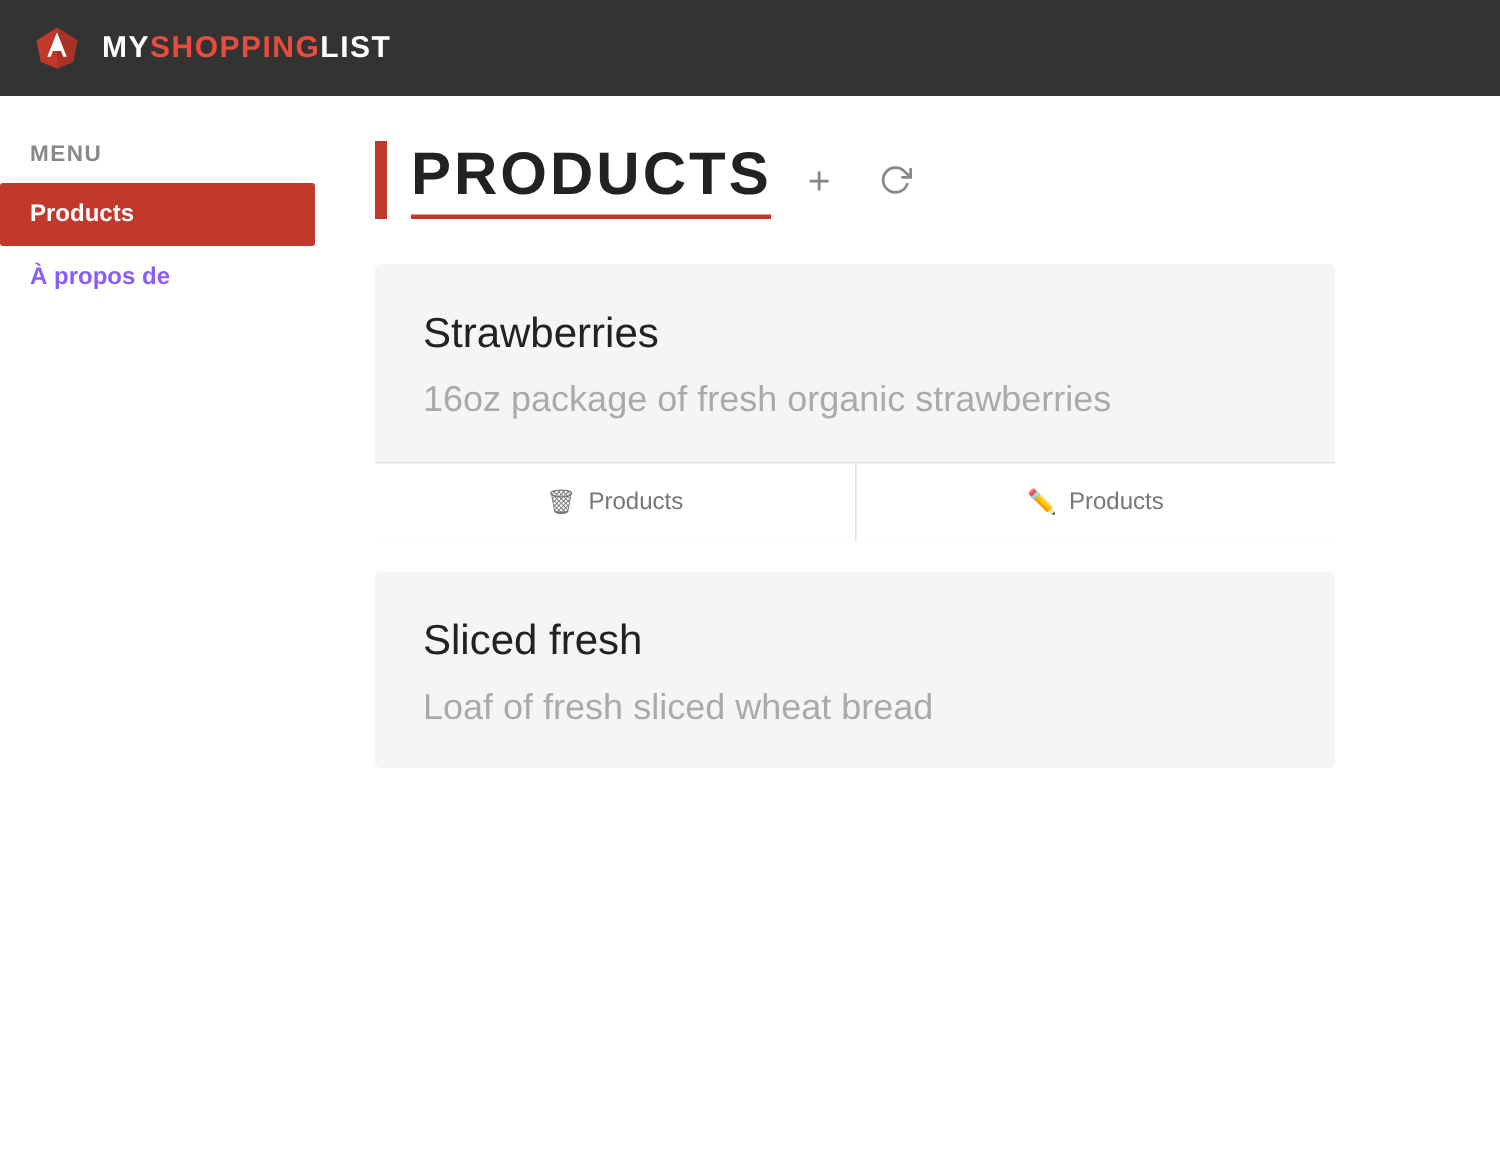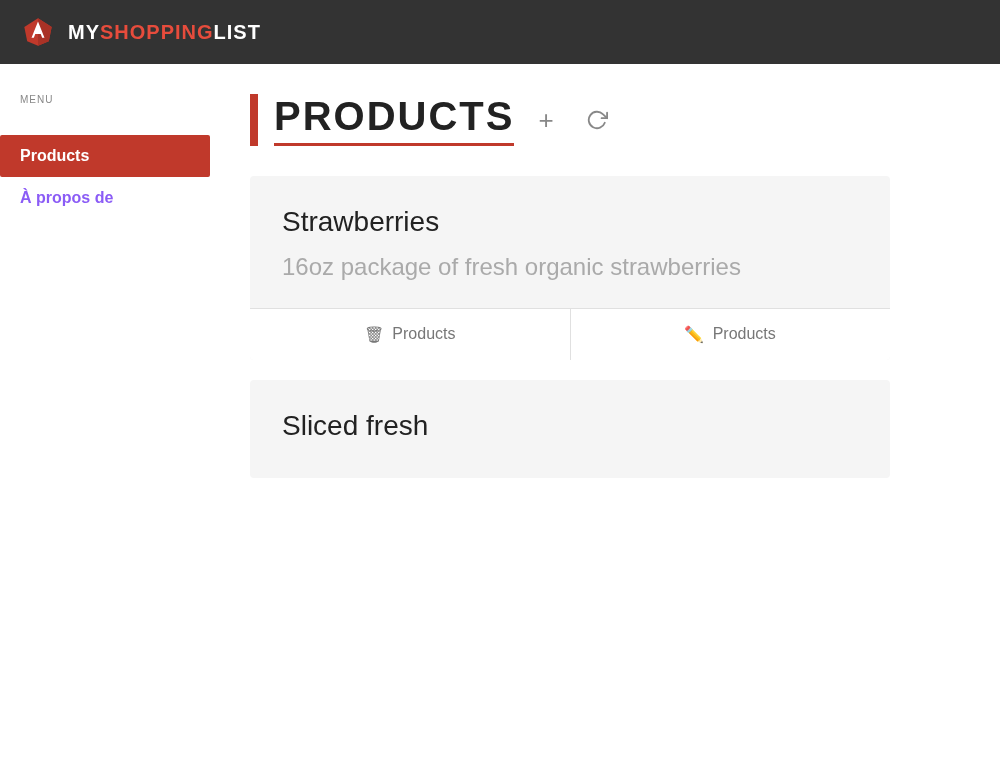--- a/index.html
+++ b/index.html
@@ -55,25 +55,25 @@
     
     .sidebar {
       width: 210px;
       padding: 30px 0 0 0;
       background: #ffffff;
       flex-shrink: 0;
     }
 
     .sidebar-menu-label {
       color: #888888;
-      font-size: 10px;
-      font-weight: 400;
+      font-size: 15px;
+      font-weight: 700;
       letter-spacing: 1px;
       padding: 0 20px;
-      margin-bottom: 30px;
+      margin-bottom: 11px;
     }
 
     .sidebar-item {
       display: block;
       padding: 12px 20px;
       font-size: 16px;
       font-weight: 600;
       cursor: pointer;
       text-decoration: none;
     }
@@ -261,17 +261,18 @@
         <button class="action-btn">
           <span class="icon-edit">✏️</span>
           <span>Products</span>
         </button>
       </div>
     </div>
 
     <div class="product-card">
       <div class="product-card-body">
         <div class="product-name">Sliced fresh</div>
+        <div class="product-description">Loaf of fresh sliced wheat bread</div>
       </div>
     </div>
 
   </main>
 </div>
 
 </body></html>

